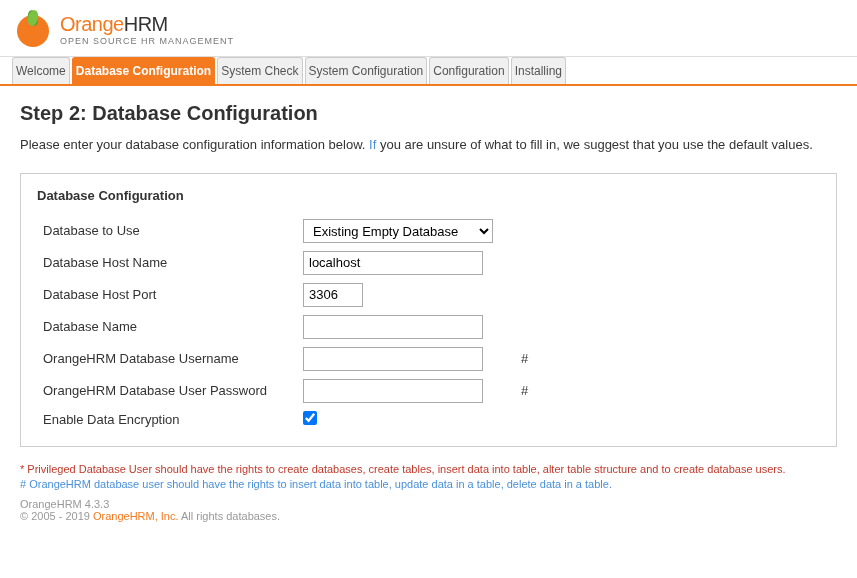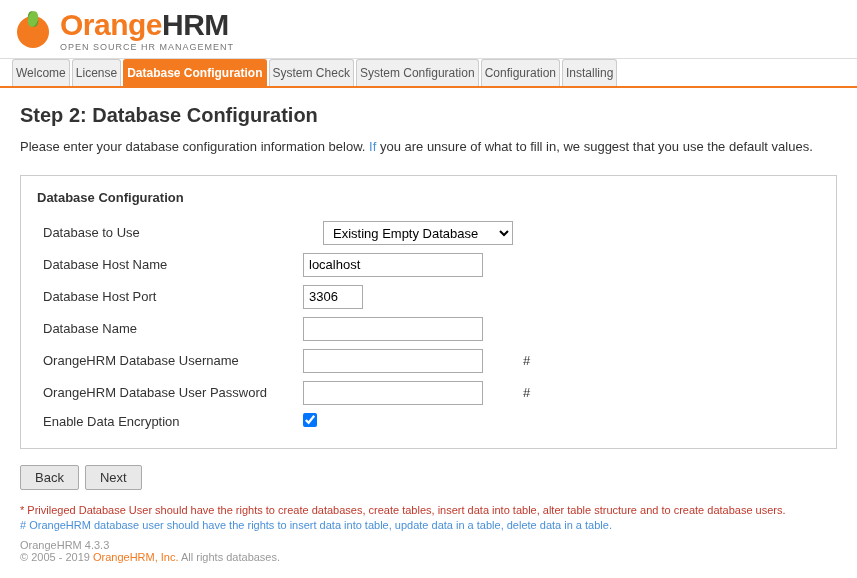--- a/index.html
+++ b/index.html
@@ -3,21 +3,21 @@
   <meta charset="utf-8">
   <style>
     * { box-sizing: border-box; margin: 0; padding: 0; }
     body { font-family: Arial, sans-serif; font-size: 13px; background: #fff; color: #333; width: 857px; min-height: 578px; }
 
     
     .header { display: flex; align-items: center; padding: 8px 12px 6px 12px; border-bottom: 1px solid #ddd; }
     .logo-area { display: flex; align-items: center; gap: 6px; }
     .logo-icon { width: 42px; height: 42px; }
     .logo-text { display: flex; flex-direction: column; }
-    .logo-brand { font-size: 30px; font-weight: bold; color: #333; letter-spacing: -0.5px; }
+    .logo-brand { font-size: 20px; font-weight: normal; color: #333; letter-spacing: -0.5px; }
     .logo-brand span { color: #f47a20; }
     .logo-sub { font-size: 9px; color: #777; letter-spacing: 1px; text-transform: uppercase; }
 
     
     .tabs { display: flex; padding: 0 12px; border-bottom: 2px solid #f47a20; }
     .tab { padding: 6px 3px; font-size: 12px; border: 1px solid #ccc; border-bottom: none; background: #f0f0f0; color: #555; cursor: pointer; margin-right: 2px; border-radius: 3px 3px 0 0; }
     .tab.active { background: #f47a20; color: #fff; font-weight: bold; border-color: #f47a20; }
 
     
     .content { padding: 16px 20px; }
@@ -36,21 +36,21 @@
     .form-table td:nth-child(3) { color: #333; padding-left: 4px; }
 
     input[type="text"], input[type="password"], select {
       border: 1px solid #aaa;
       padding: 3px 5px;
       font-size: 13px;
       width: 180px;
       height: 24px;
       background: #fff;
     }
-    select { width: 190px; margin-left: 20px; }
+    select { width: 190px; }
 
     input[type="checkbox"] {
       width: 14px; height: 14px; cursor: pointer;
     }
 
     
     .buttons { margin: 14px 0; display: flex; gap: 6px; }
     .btn { padding: 4px 14px; font-size: 13px; border: 1px solid #aaa; background: #e8e8e8; cursor: pointer; border-radius: 2px; color: #333; }
 
     
@@ -74,21 +74,20 @@
       <div class="logo-brand">
         <span>Orange</span><span style="color:#333">HRM</span>
       </div>
       <div class="logo-sub">OPEN SOURCE HR MANAGEMENT</div>
     </div>
   </div>
 </div>
 
 <div class="tabs">
   <div class="tab">Welcome</div>
-  <div class="tab">License</div>
   <div class="tab active">Database Configuration</div>
   <div class="tab">System Check</div>
   <div class="tab">System Configuration</div>
   <div class="tab">Configuration</div>
   <div class="tab">Installing</div>
 </div>
 
 <div class="content">
   <div class="page-title">Step 2: Database Configuration</div>
   <div class="description">
@@ -149,24 +148,20 @@
           <td>Enable Data Encryption</td>
           <td>
             <input type="checkbox" checked="" style="">
           </td>
           <td></td>
         </tr>
       </tbody>
     </table>
   </div>
 
-  <div class="buttons">
-    <button class="btn">Back</button>
-    <button class="btn">Next</button>
-  </div>
 
   <div class="note-red">* Privileged Database User should have the rights to create databases, create tables, insert data into table, alter table structure and to create database users.</div>
   <div class="note-blue"># OrangeHRM database user should have the rights to insert data into table, update data in a table, delete data in a table.</div>
 
   <div class="footer-text">
     <div>OrangeHRM 4.3.3</div>
     <div>
       <span>© 2005 - 2019 </span><a href="#">OrangeHRM, Inc.</a><span> All rights databases.</span>
     </div>
   </div>

